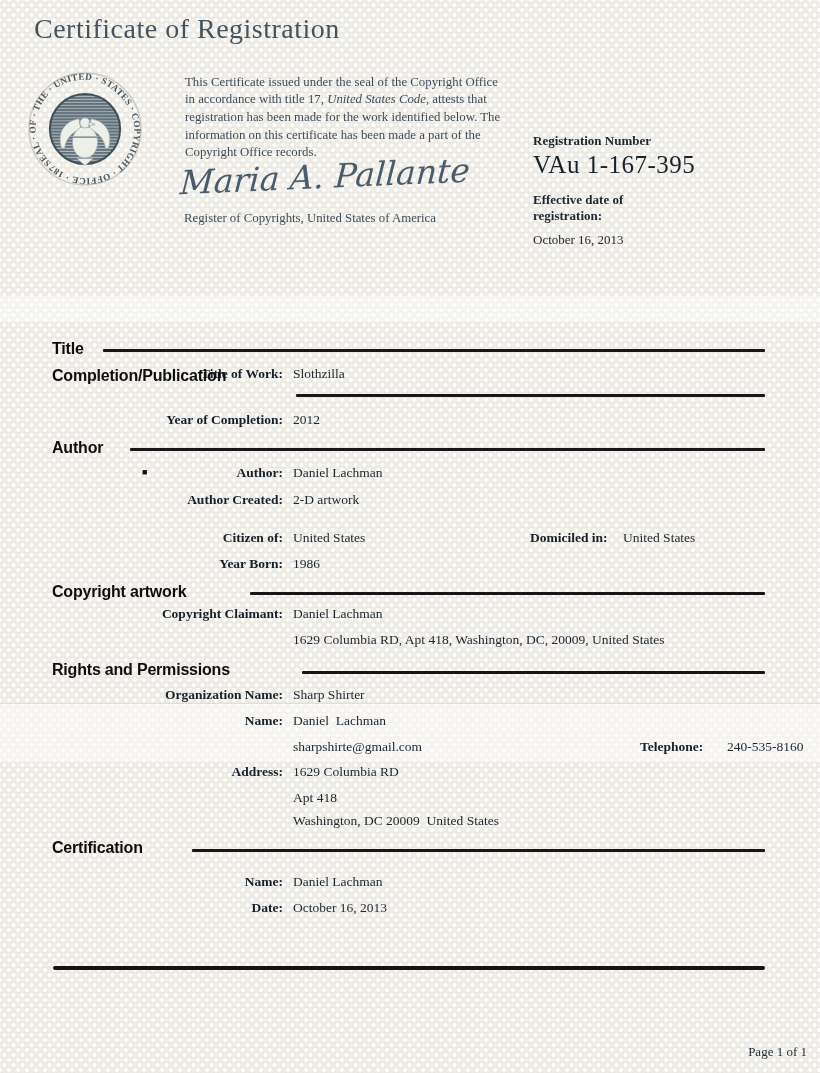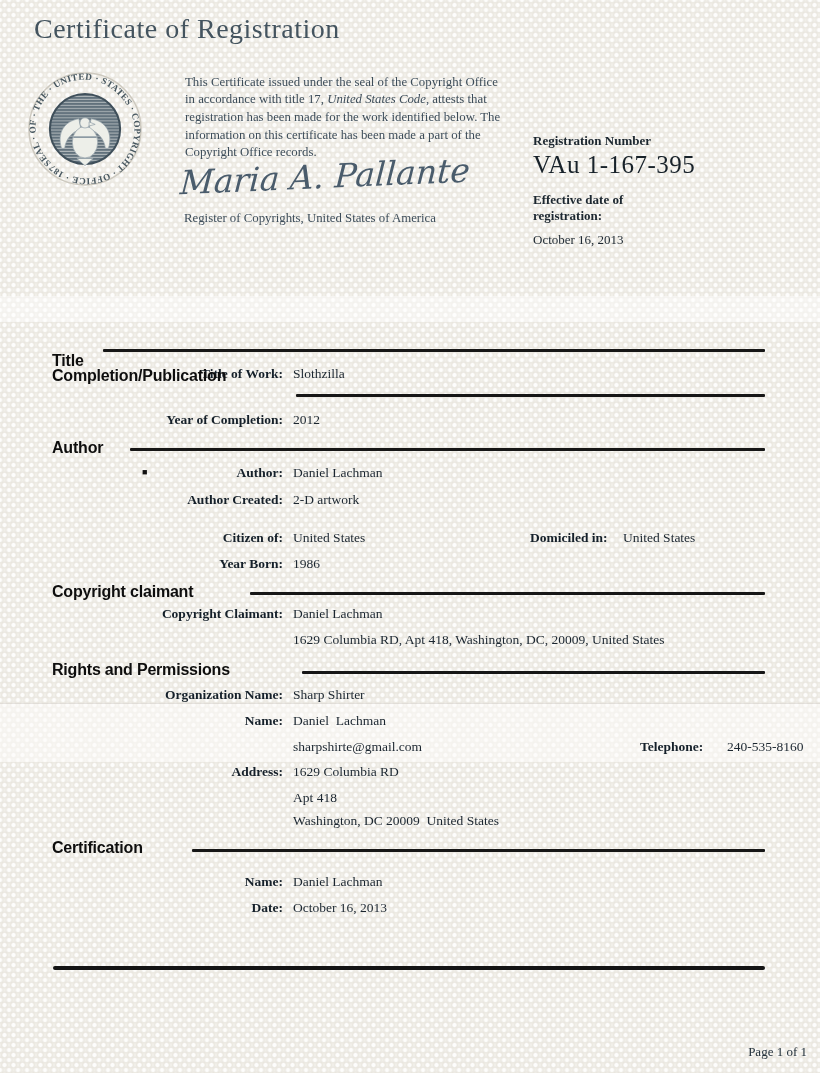--- a/index.html
+++ b/index.html
@@ -115,21 +115,21 @@
   <div class="reg-block">
     <div class="reg-label">Registration Number</div>
     <div class="reg-number">VAu 1-167-395</div>
     <div class="eff-label">
       <div>Effective date of</div>
       <div>registration:</div>
     </div>
     <div class="eff-date">October 16, 2013</div>
   </div>
 
-  <div class="sec-head" style="top:352px;">Title</div>
+  <div class="sec-head" style="top:340px;">Title</div>
   <div class="sec-rule" style="top:349px;left:103px;width:662px;"></div>
 
   <div class="frow" style="top:366px;">
     <span class="flabel">Title of Work:</span>
     <span class="fvalue">Slothzilla</span>
   </div>
 
   <div class="sec-head" style="top:367px;">Completion/Publication</div>
   <div class="sec-rule" style="top:394px;left:296px;width:469px;"></div>
 
@@ -154,21 +154,21 @@
     <span class="flabel">Citizen of:</span>
     <span class="fvalue">United States</span>
     <span class="flabel2" style="left:530px;">Domiciled in:</span>
     <span class="fvalue" style="left:623px;">United States</span>
   </div>
   <div class="frow" style="top:556px;">
     <span class="flabel">Year Born:</span>
     <span class="fvalue">1986</span>
   </div>
 
-  <div class="sec-head" style="top:583px;">Copyright claimant</div>
+  <div class="sec-head" style="top:583px;">Copyright artwork</div>
   <div class="sec-rule" style="top:592px;left:250px;width:515px;"></div>
 
   <div class="frow" style="top:606px;">
     <span class="flabel">Copyright Claimant:</span>
     <span class="fvalue">Daniel Lachman</span>
   </div>
   <div class="frow" style="top:632px;">
     <span class="fvalue">1629 Columbia RD, Apt 418, Washington, DC, 20009, United States</span>
   </div>
 

